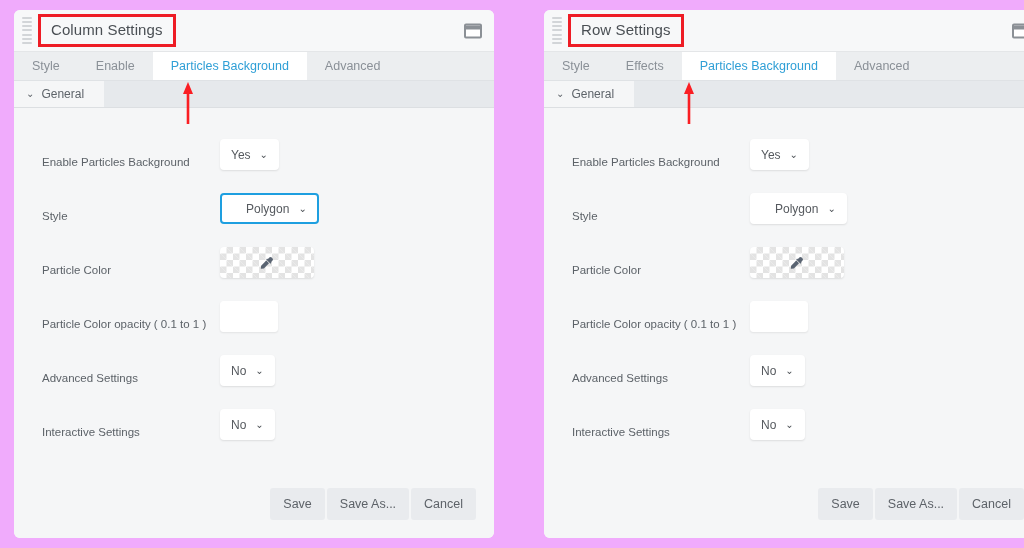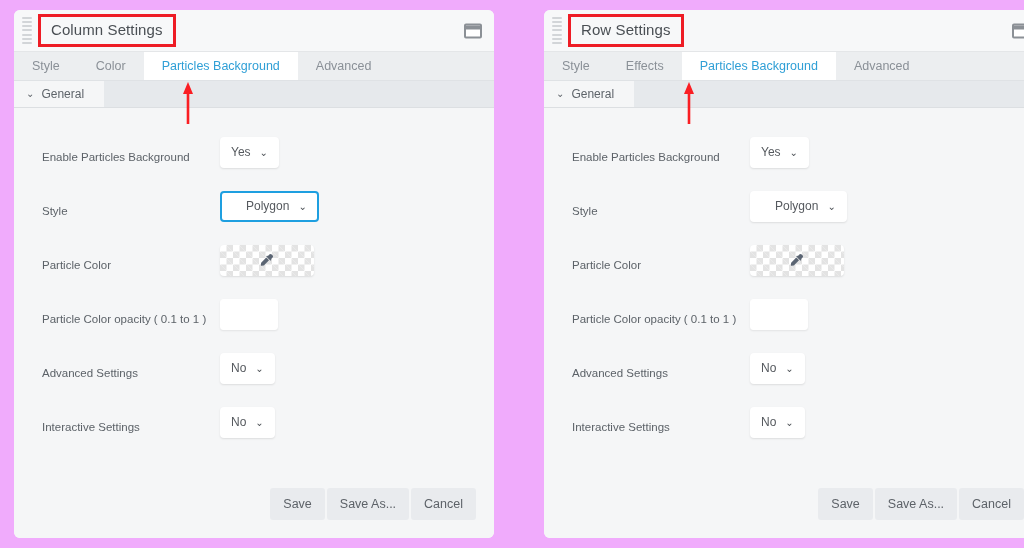--- a/index.html
+++ b/index.html
@@ -107,21 +107,21 @@
   
   .body {
     flex: 1 1 auto;
     background: #f5f6f7;
     padding: 26px 0 0 0;
     position: relative;
     overflow: hidden;
   }
   .field {
     display: flex;
-    align-items: center;
+    align-items: flex-end;
     padding: 0 22px 0 28px;
     margin-bottom: 18px;
     min-height: 36px;
   }
   .field .lbl {
     width: 178px;
     flex: 0 0 178px;
     font-size: 11.5px;
     color: #5c6268;
     padding-top: 10px;
@@ -227,21 +227,21 @@
           <i></i>
       </div>
       <div class="title-wrap">
         <span class="title-text">Column Settings</span>
       </div>
       <div class="win-btn"></div>
     </div>
 
     <div class="tabrow">
       <div class="tab">Style</div>
-      <div class="tab">Color</div>
+      <div class="tab">Enable</div>
       <div class="tab active">Particles Background</div>
       <div class="tab">Advanced</div>
     </div>
 
     <div class="sectionrow">
       <div class="section-tab">
         <span class="chev">⌄</span>
         <span>General</span>
       </div>
     </div>

